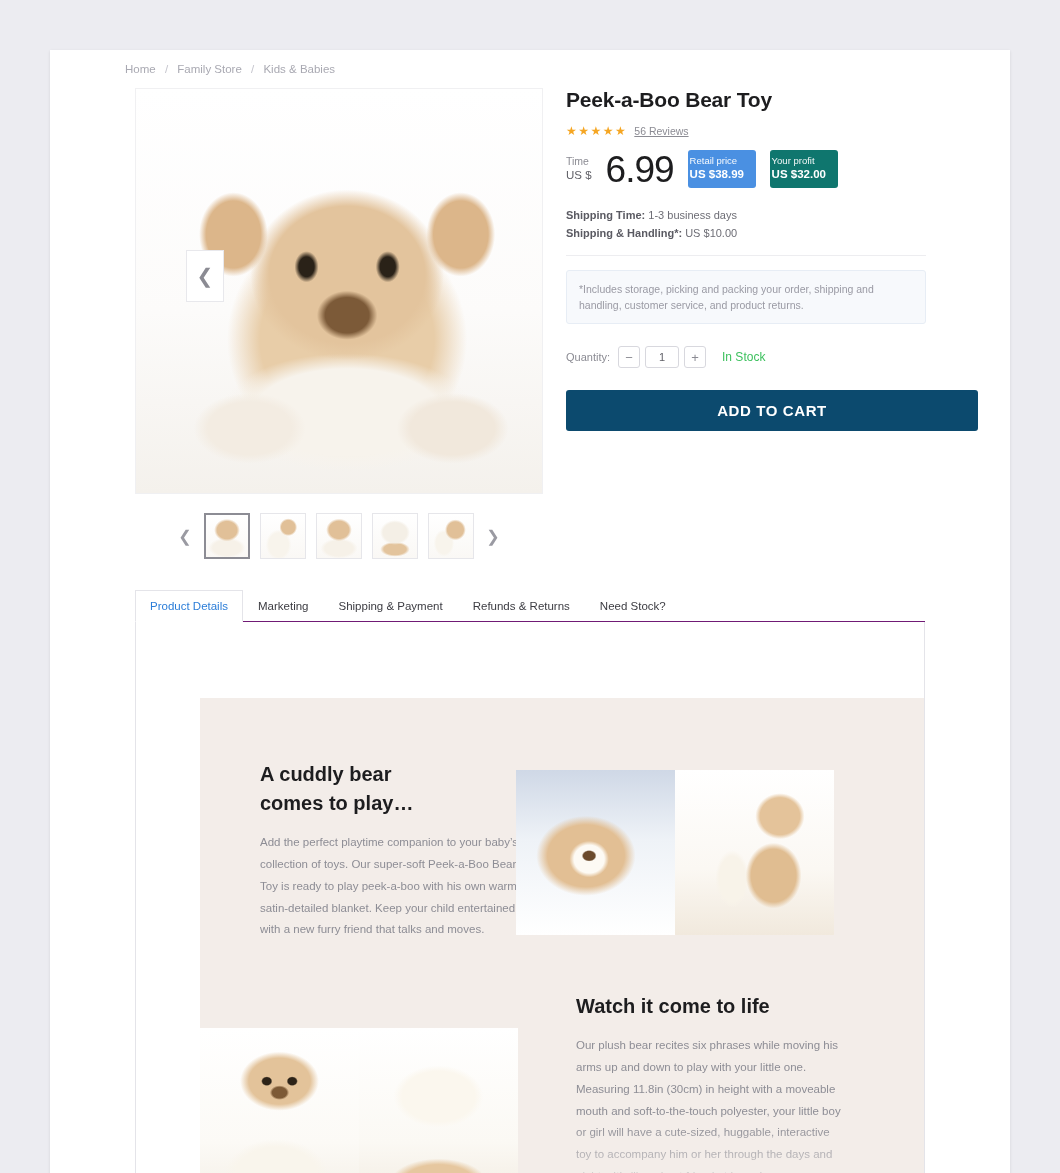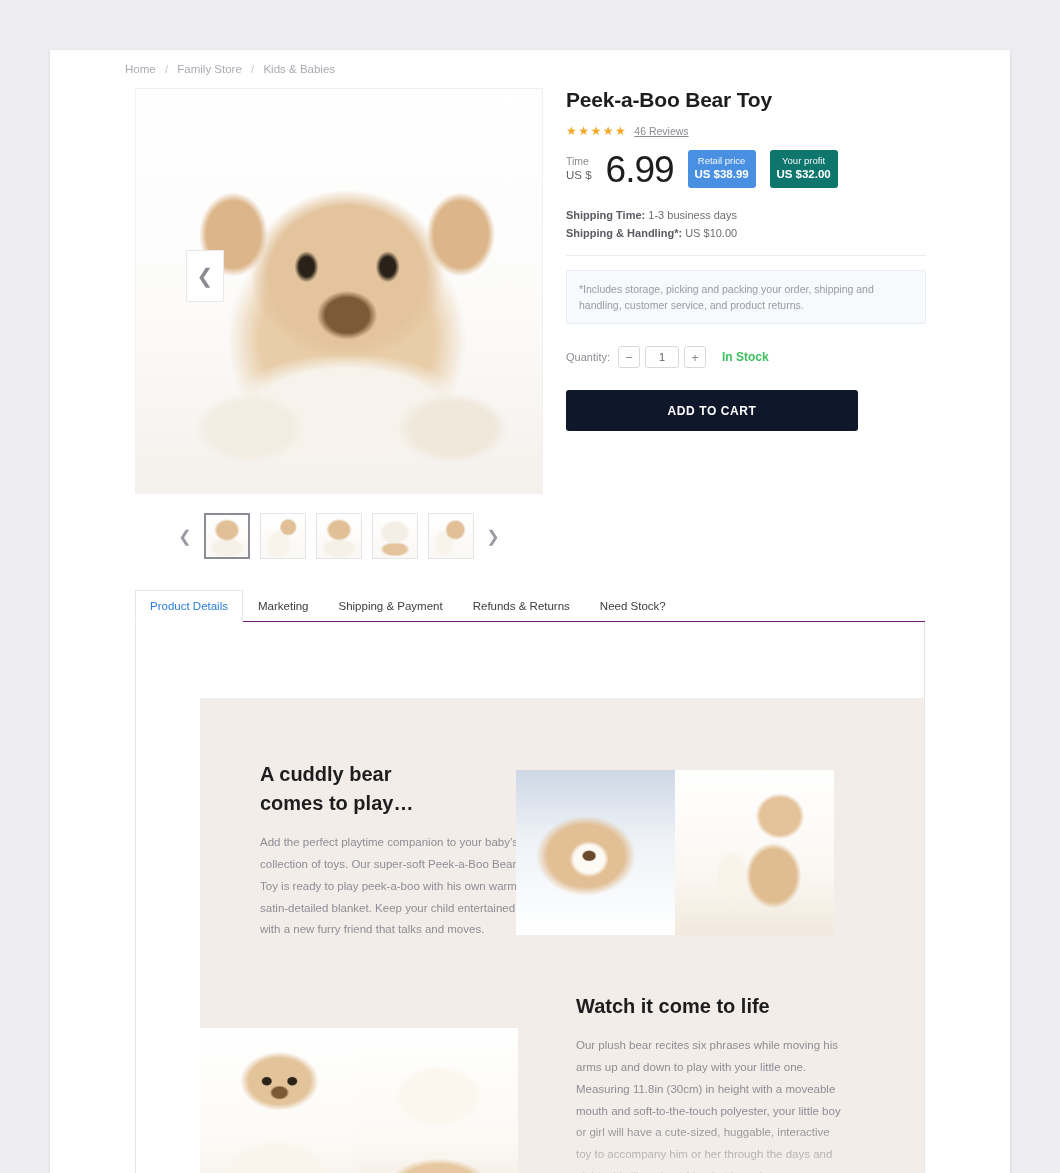--- a/index.html
+++ b/index.html
@@ -107,21 +107,21 @@
   .title { font-size: 21px; font-weight: bold; color: #1d1d1f; letter-spacing: -0.2px; }
   .rating { display: flex; align-items: center; gap: 7px; margin-top: 12px; }
   .stars { color: #f5a623; font-size: 12px; letter-spacing: 1.5px; }
   .reviews { font-size: 10.5px; color: #8b8b93; text-decoration: underline; cursor: pointer; }
 
   .price-row { display: flex; align-items: center; margin-top: 12px; gap: 14px; }
   .price-lbl { font-size: 10.5px; color: #8b8b93; line-height: 1.35; }
   .price-lbl b { display: block; font-weight: normal; color: #5f5f66; font-size: 11.5px; }
   .price-big { font-size: 37px; font-weight: 300; color: #1d1d1f; line-height: 0.95; letter-spacing: -1px; }
   .badge {
-    width: 68px; border-radius: 3px; color: #fff; text-align: center;
+    width: 68px; border-radius: 3px; color: #fff; 
     padding: 5px 2px 7px; line-height: 1.25;
   }
   .badge .b1 { font-size: 9.5px; font-weight: normal; opacity: .95; }
   .badge .b2 { font-size: 11.5px; font-weight: bold; }
   .badge.blue { background: #4a90e2; }
   .badge.green { background: #0f766e; }
 
   .ship { margin-top: 18px; font-size: 11px; color: #6d6d75; line-height: 1.65; }
   .ship b { color: #5a5a62; }
   .divider { margin-top: 12px; border-top: 1px solid #ededf0; }
@@ -138,25 +138,25 @@
   .stepper button {
     width: 22px; height: 22px; background: #fff; border: 1px solid #d8d8de;
     border-radius: 3px; color: #8b8b93; font-size: 13px; line-height: 1; cursor: pointer;
     font-family: "Liberation Sans", sans-serif;
   }
   .stepper input {
     width: 34px; height: 22px; border: 1px solid #d8d8de; border-radius: 3px;
     text-align: center; font-size: 11px; color: #5f5f66; outline: none;
     font-family: "Liberation Sans", sans-serif;
   }
-  .stock { font-size: 12px; font-weight: bold; color: #3dc15e; margin-left: 8px; }
+  .stock { font-size: 12px; font-weight: normal; color: #3dc15e; margin-left: 8px; }
 
   .cart-btn {
-    margin-top: 22px; width: 292px; height: 41px; background: #0f172a;
-    border: none; border-radius: 3px; color: #fff; font-size: 12px; font-weight: bold;
+    margin-top: 22px; width: 412px; height: 41px; background: #0c4a6e;
+    border: none; border-radius: 3px; color: #fff; font-size: 15px; font-weight: bold;
     letter-spacing: 0.6px; cursor: pointer; font-family: "Liberation Sans", sans-serif;
   }
 
   
   .tabs {
     position: absolute; left: 85px; top: 540px; width: 790px;
     border-bottom: 4px solid #701a75; display: flex;
   }
   .tab {
     padding: 9px 14px 9px; font-size: 11.5px; color: #3c3c42; cursor: pointer;
@@ -269,21 +269,21 @@
       <div class="th-arrow">
         <span>❯</span>
       </div>
     </div>
 
     <div class="info">
       <div class="title">Peek-a-Boo Bear Toy</div>
 
       <div class="rating">
         <span class="stars">★★★★★</span>
-        <span class="reviews">46 Reviews</span>
+        <span class="reviews">56 Reviews</span>
       </div>
 
       <div class="price-row">
         <div class="price-lbl">
           <span>Time</span>
           <b>US $</b>
         </div>
         <div class="price-big">6.99</div>
         <div class="badge blue">
           <div class="b1">Retail price</div>

